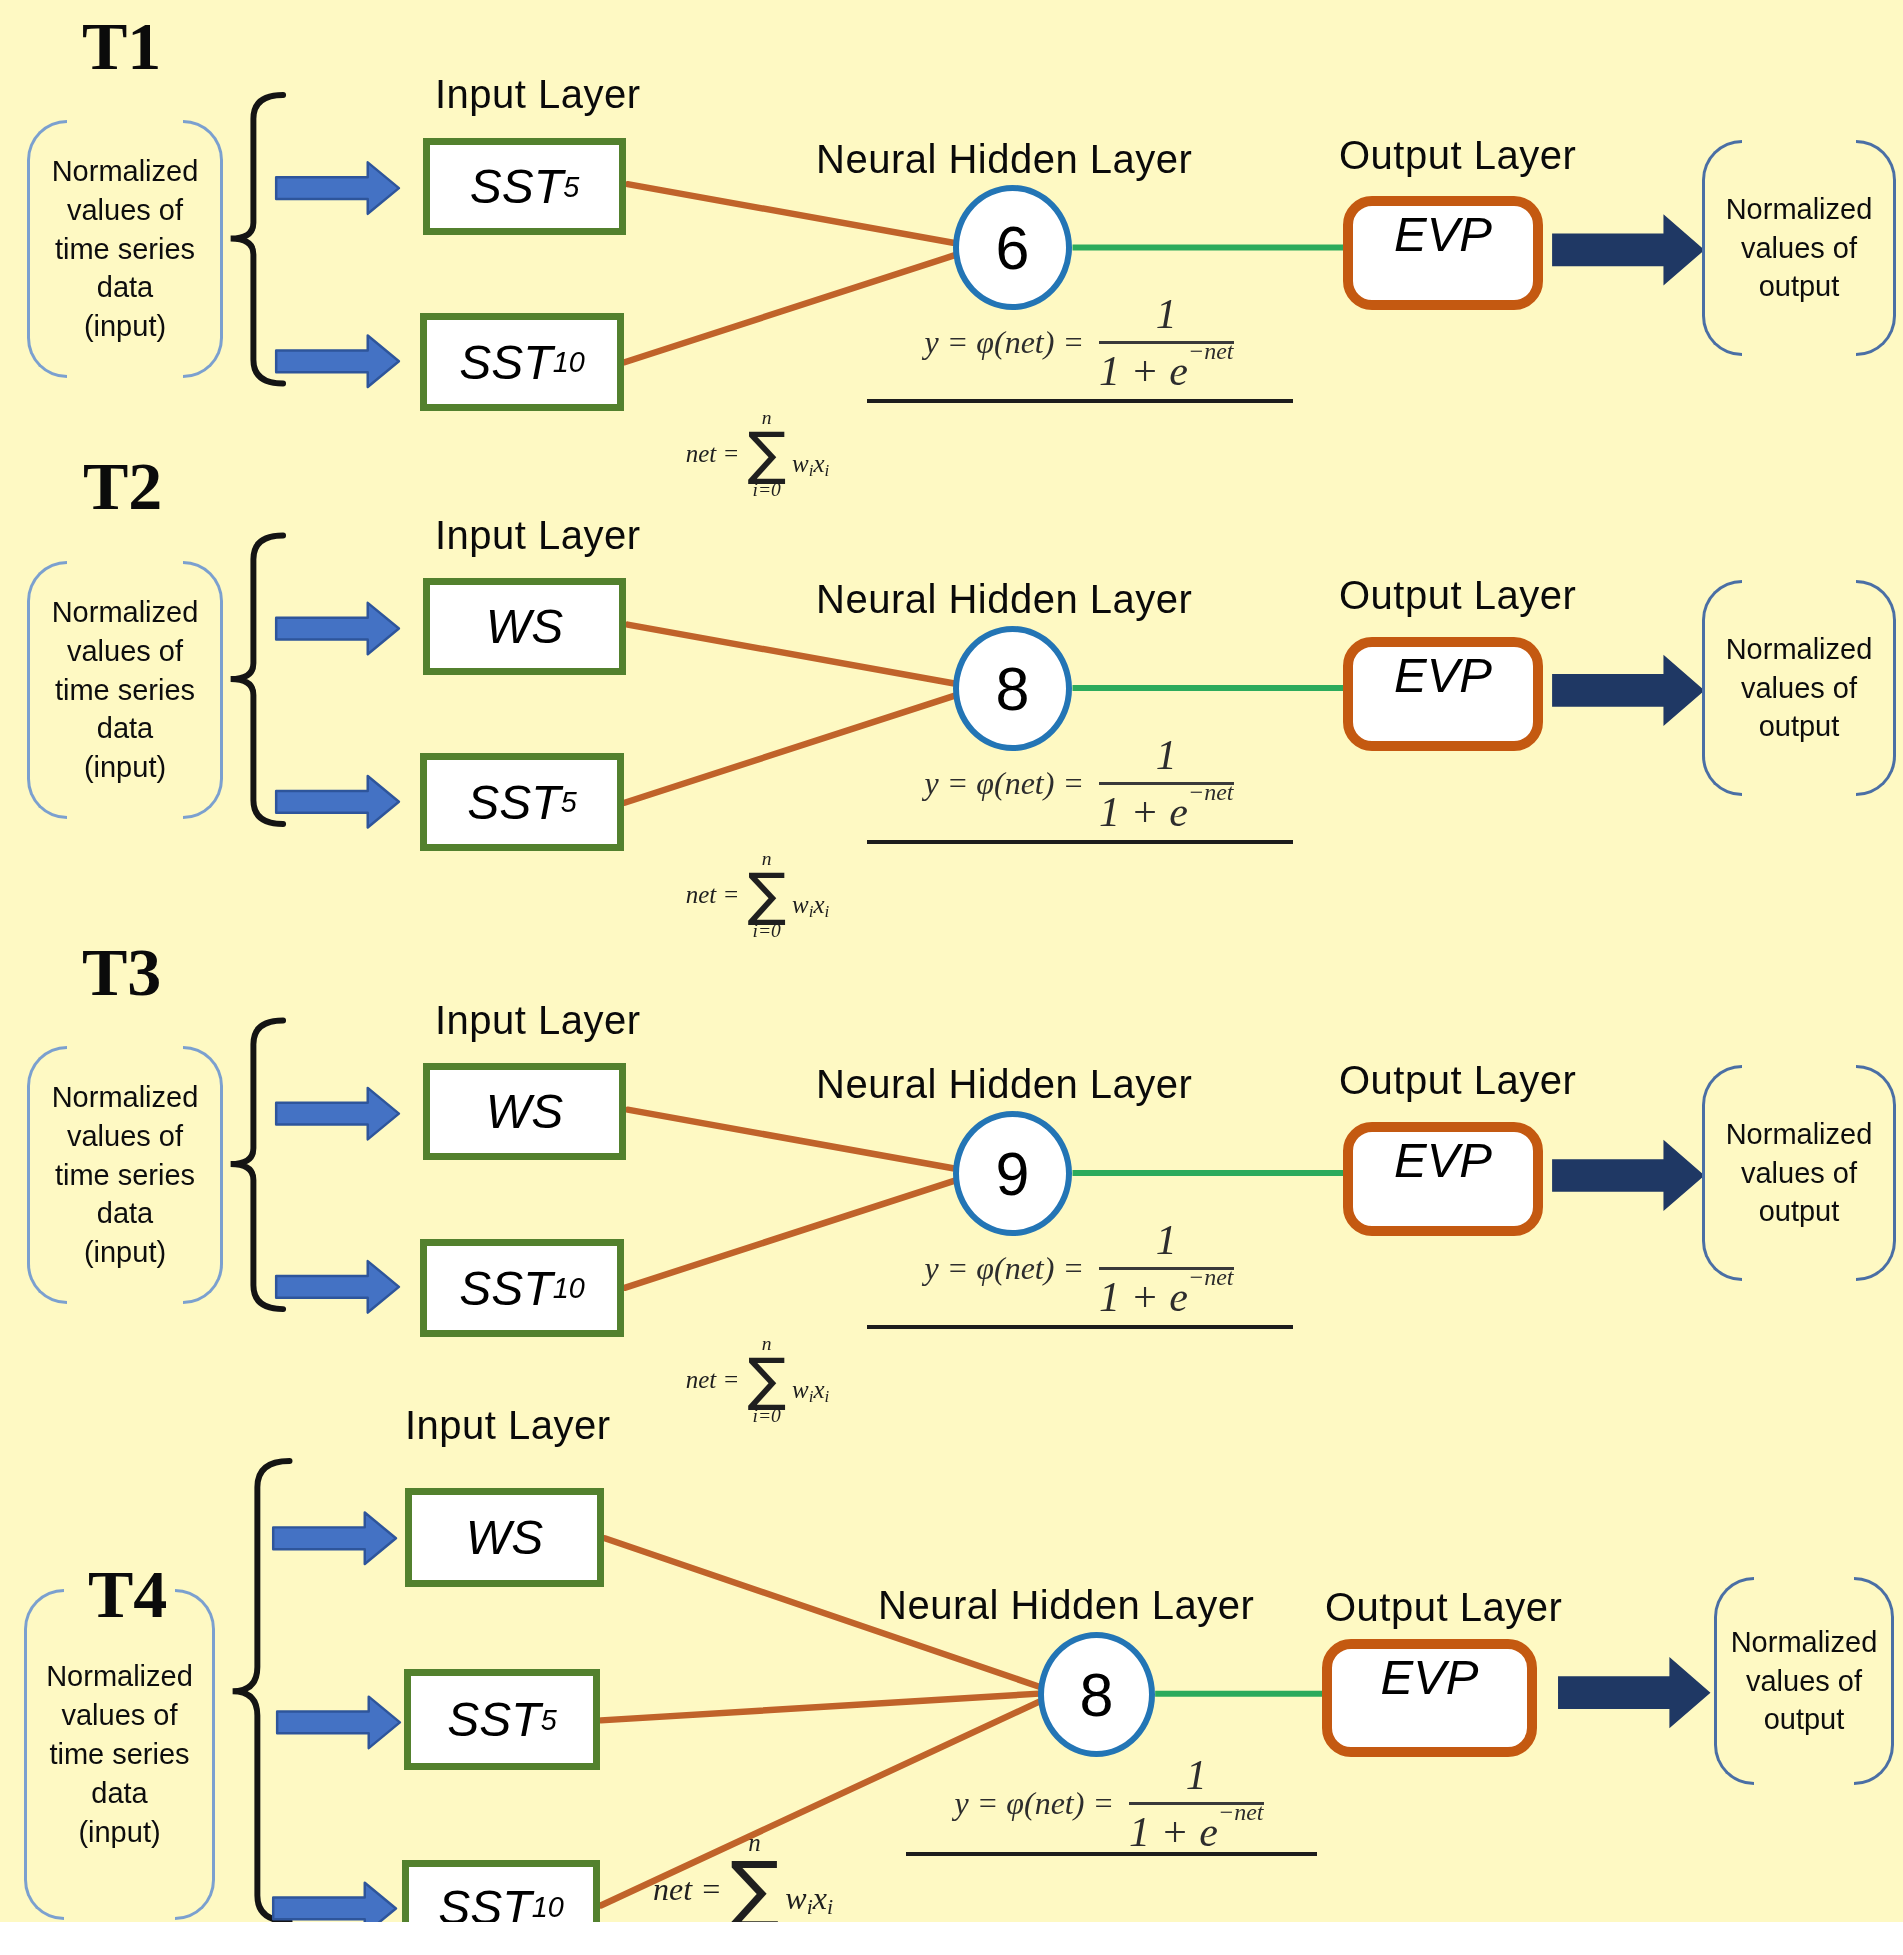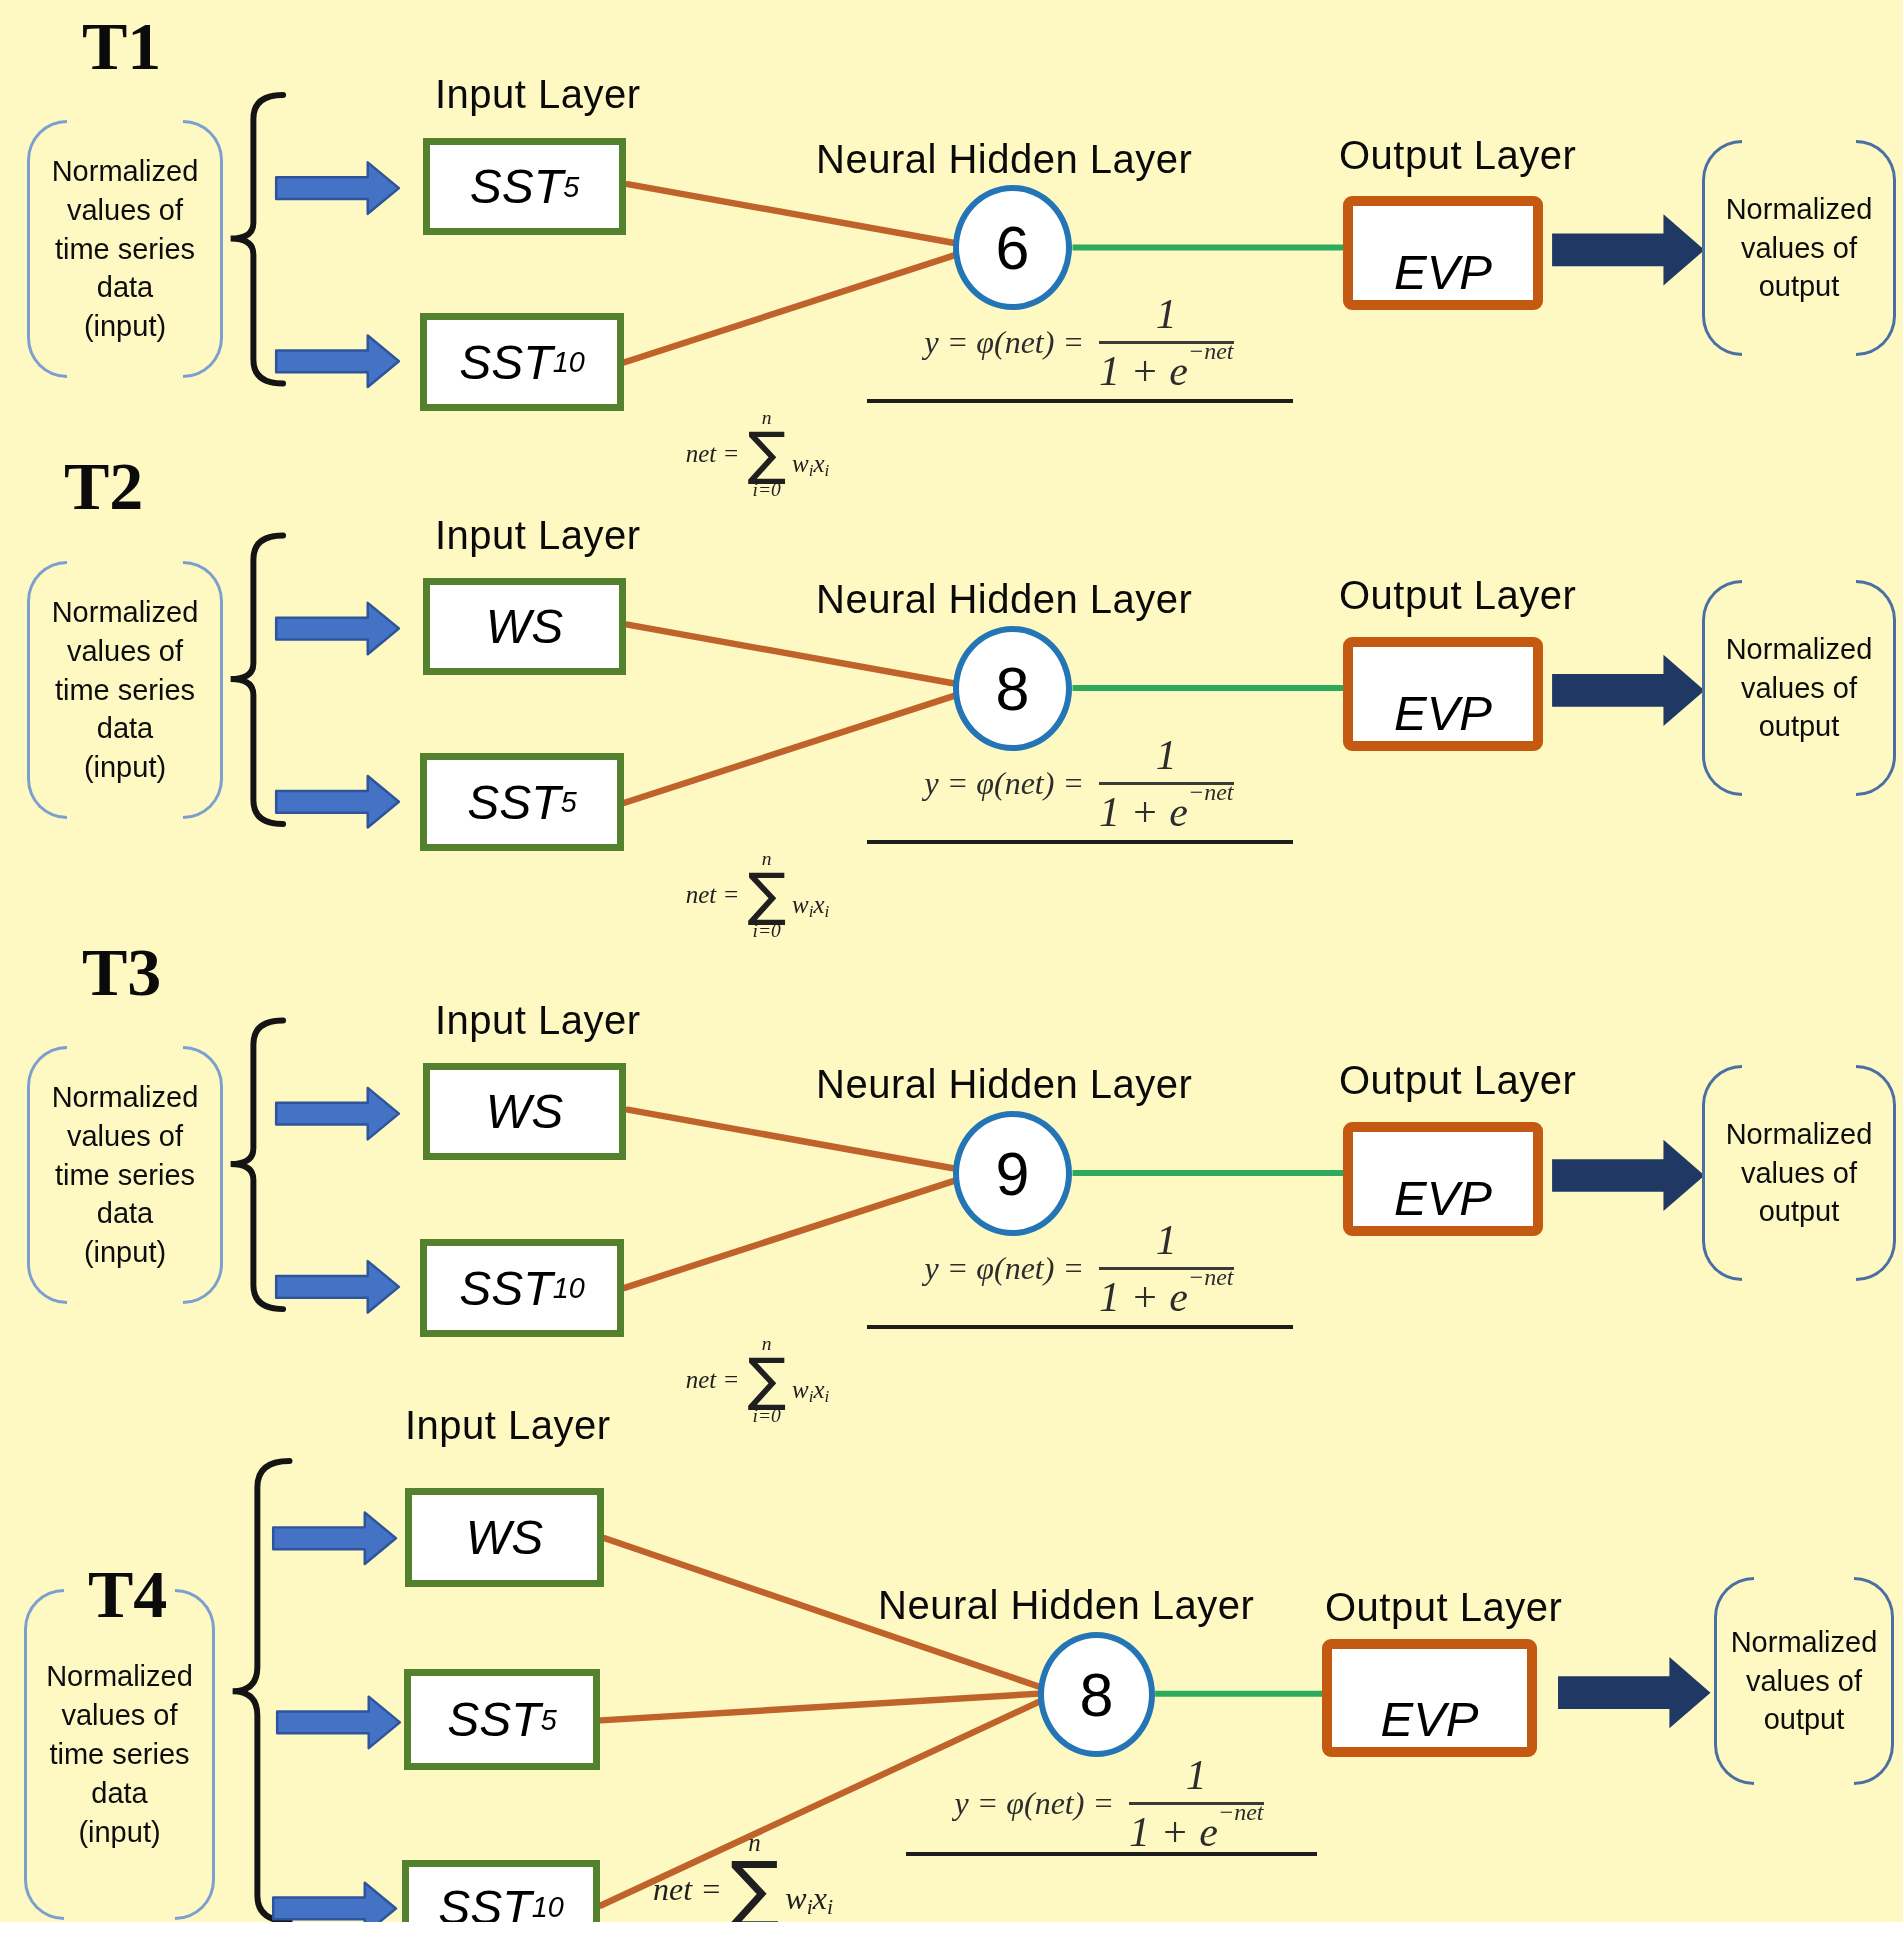--- a/index.html
+++ b/index.html
@@ -32,21 +32,21 @@
     font-style:italic; font-size:48px; color:#000;
   }
   .input-box sub { font-size:0.60em; line-height:0; vertical-align:-0.3em; }
   .hidden-circle {
     position:absolute; z-index:2; box-sizing:border-box; border:6px solid #2375b5;
     border-radius:50%; background:#fff; display:flex; align-items:center; justify-content:center;
     font-size:61px; color:#000;
   }
   .evp-box {
     position:absolute; z-index:2; box-sizing:border-box; border:10px solid #c45911;
-    border-radius:9px; background:#fff; display:flex; align-items:flex-end; justify-content:center;
+    border-radius:29px; background:#fff; display:flex; align-items:flex-start; justify-content:center;
     font-style:italic; font-size:49px; color:#000;
   }
   .formula {
     position:absolute; z-index:2; display:flex; align-items:center; justify-content:center;
     color:#2d2d2d; font-family:"Liberation Serif","DejaVu Serif",serif; font-style:italic;
   }
   .f-lhs { font-size:32px; margin-right:15px; white-space:nowrap; }
   .frac { display:flex; flex-direction:column; align-items:center; }
   .frac .num { font-size:42px; line-height:1; padding-bottom:6px; }
   .frac .bar { height:3.5px; background:#3a3a3a; align-self:stretch; }
@@ -166,21 +166,21 @@
       <span class="sigma-wrap">
         <span class="sigma-top">n</span>
         <span class="sigma">∑</span>
         <span class="sigma-bot">i=0</span>
       </span>
       <span class="nf-body"><span>w</span><sub>i</sub><span>x</span><sub>i</sub></span>
     </div>
   </section>
 
   <section>
-    <div class="sec-title" style="left:64px; top:449px;">T2</div>
+    <div class="sec-title" style="left:83px; top:449px;">T2</div>
     <div class="bracket-box lb" style="left:27px; top:561px; width:196px; height:258px;">
       <div class="b-arm b-left"></div>
       <div class="b-arm b-right"></div>
       <div class="bracket-text">Normalized
 values of
 time series
 data
 (input)</div>
     </div>
     <div class="layer-label" style="left:435px; top:513px;">Input Layer</div>

